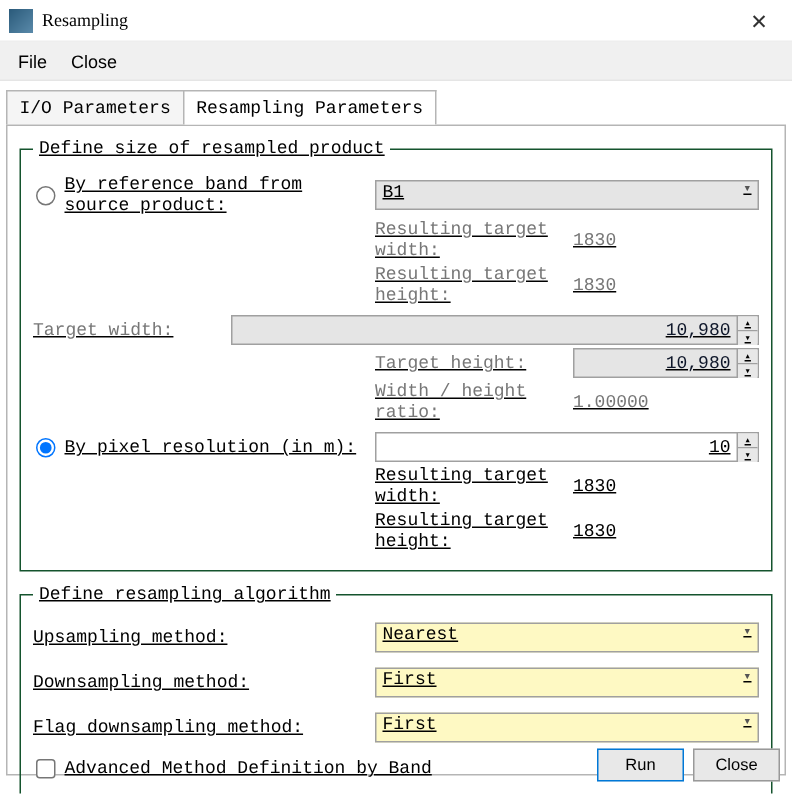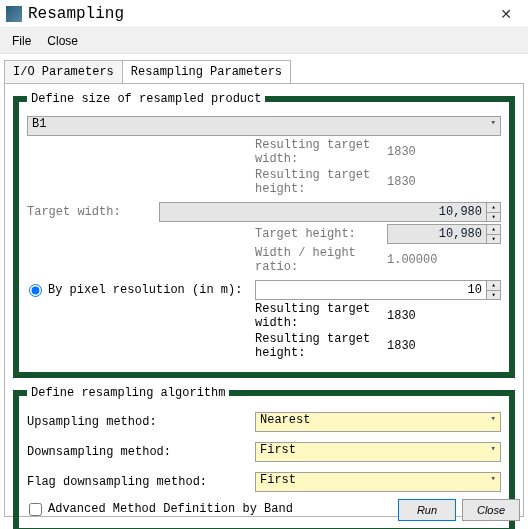--- a/index.html
+++ b/index.html
@@ -1,28 +1,28 @@
 <!DOCTYPE html>
 <html><head>
 <meta charset="utf-8">
 <style>
 * { box-sizing: border-box; margin: 0; padding: 0; font-family: "SimSun", "Courier New", monospace; font-size: 12px; color: #000; }
 body { background: #fff; width: 528px; height: 529px; overflow: hidden; }
 .titlebar { display: flex; align-items: center; justify-content: space-between; height: 28px; padding: 0 6px; border-bottom: 1px solid #eee; }
 .titlebar .left { display: flex; align-items: center; gap: 6px; }
 .app-icon { width: 16px; height: 16px; background: linear-gradient(135deg, #2a5a7a, #5a8aaa); }
-.title { font-family: Liberation Mono, monospace; font-size: 16px; }
+.title { font-family: Liberation Serif, serif; font-size: 12px; }
 .close-x { width: 32px; height: 24px; display: flex; align-items: center; justify-content: center; font-family: Arial; font-size: 14px; color: #333; cursor: pointer; }
 .menubar { height: 26px; background: #f0f0f0; display: flex; align-items: center; gap: 4px; padding: 0 6px; border-bottom: 1px solid #e5e5e5; }
 .menubar span { padding: 4px 6px; font-family: "Segoe UI", Tahoma, sans-serif; }
 .tabs { display: flex; margin: 6px 4px 0 4px; }
 .tab { padding: 4px 8px; border: 1px solid #b5b5b5; border-bottom: none; background: #f5f5f5; cursor: pointer; margin-right: -1px; }
 .tab.active { background: #fff; position: relative; z-index: 2; }
 .panel { border: 1px solid #b5b5b5; margin: 0 4px 4px 4px; padding: 8px; height: 434px; position: relative; }
-fieldset { border: 6px solid #14532d; margin-bottom: 8px; padding: 8px 8px 10px 8px; position: relative; }
+fieldset { border: 1px solid #14532d; margin-bottom: 8px; padding: 8px 8px 10px 8px; position: relative; text-decoration: underline; }
 legend { padding: 0 4px; }
 .row { display: flex; align-items: center; margin: 2px 0; min-height: 18px; }
 .left-col { width: 228px; display: flex; align-items: center; gap: 6px; }
 input[type=radio] { cursor: pointer; margin-left: 2px; }
 .right-col { flex: 1; display: flex; align-items: center; }
 .k { width: 132px; color: #777; }
 .v { color: #777; }
 .k.enabled, .v.enabled { color: #000; }
 .select { flex: 1; height: 20px; border: 1px solid #a0a0a0; background: #e5e5e5; display: flex; align-items: flex-start; justify-content: space-between; padding: 0 4px; color: #555; cursor: pointer; }
 .select.enabled { background: #fef9c3; color: #000; }
@@ -31,21 +31,21 @@
 .num { flex: 1; border: 1px solid #a0a0a0; text-align: right; padding: 0 4px; background: #e5e5e5; color: #0f172a; display: flex; align-items: center; justify-content: flex-end; }
 .num.enabled { background: #fff; color: #000; }
 .spin { width: 14px; display: flex; flex-direction: column; border: 1px solid #a0a0a0; border-left: none; }
 .spin div { flex: 1; display: flex; align-items: center; justify-content: center; font-size: 7px; background: #e8e8e8; cursor: pointer; }
 .spin div:first-child { border-bottom: 1px solid #a0a0a0; }
 .algo-row { display: flex; align-items: center; margin: 4px 0 10px 0; }
 .algo-row .lbl { width: 228px; }
 .cb-row { display: flex; align-items: center; gap: 6px; margin: 4px 0 2px 2px; }
 input[type=checkbox] { cursor: pointer; }
 .buttons { position: absolute; right: 8px; bottom: 8px; display: flex; gap: 6px; }
-.btn { min-width: 58px; height: 22px; border: 1px solid #999; background: #e8e8e8; font-family: "Segoe UI", Tahoma, sans-serif; font-size: 11px; cursor: pointer; display: flex; align-items: center; justify-content: center; font-style: italic; }
+.btn { min-width: 58px; height: 22px; border: 1px solid #999; background: #e8e8e8; font-family: "Segoe UI", Tahoma, sans-serif; font-size: 11px; cursor: pointer; display: flex; align-items: center; justify-content: center; }
 .btn.primary { border: 1.5px solid #0078d7; }
 </style>
 </head>
 <body>
 
 <div class="titlebar">
   <div class="left">
     <div class="app-icon"></div>
     <div class="title">Resampling</div>
   </div>
@@ -61,20 +61,24 @@
   <div class="tab">I/O Parameters</div>
   <div class="tab active">Resampling Parameters</div>
 </div>
 
 <div class="panel">
 
   <fieldset>
     <legend>Define size of resampled product</legend>
 
     <div class="row">
+      <div class="left-col">
+        <input type="radio" name="sz" style="">
+        <span>By reference band from source product:</span>
+      </div>
       <div class="right-col">
         <div class="select">
           <span>B1</span>
           <span class="chev">▾</span>
         </div>
       </div>
     </div>
     <div class="row">
         <div class="left-col"></div>
         <div class="right-col">

